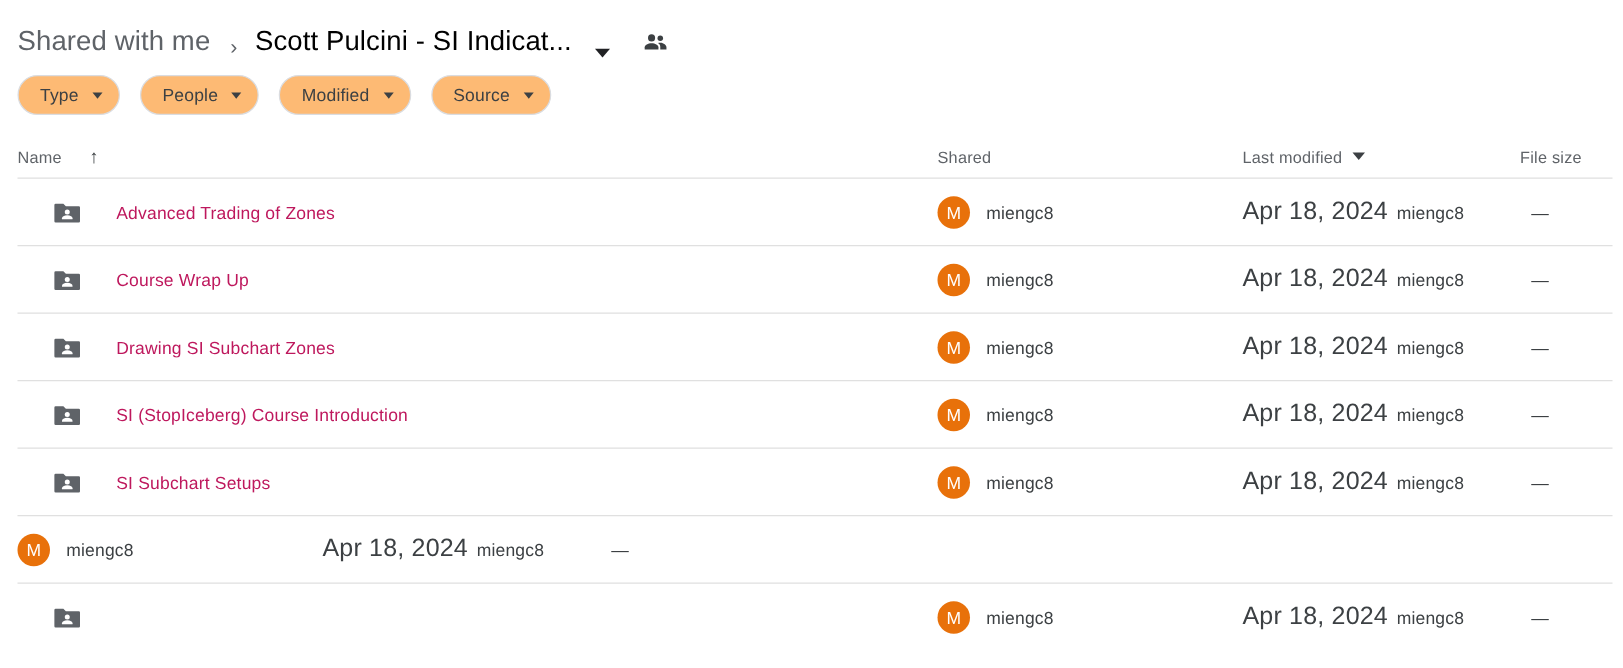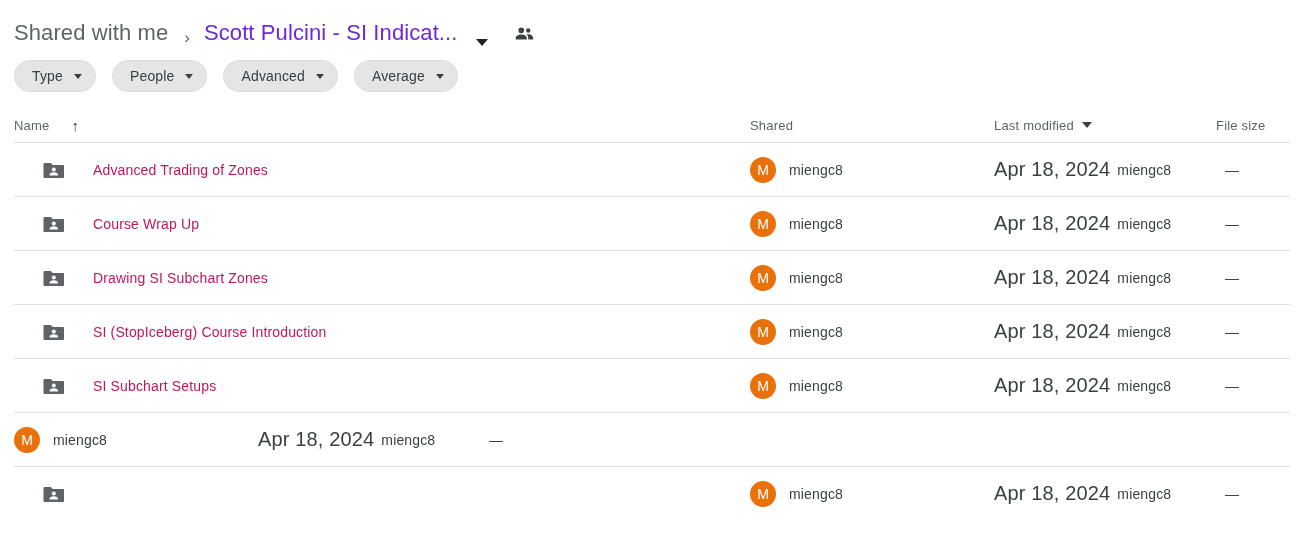--- a/index.html
+++ b/index.html
@@ -31,21 +31,21 @@
     white-space: nowrap;
   }
   .crumb-sep {
     font-size: 17px;
     color: #5f6368;
     margin: 0 14px 0 16px;
     line-height: 1;
   }
   .crumb-current {
     font-size: 22px;
-    color: #6d28d9;
+    color: #000000;
     white-space: nowrap;
     letter-spacing: .1px;
   }
   .crumb-caret {
     margin-left: 18px;
     width: 0;
     height: 0;
     border-left: 6px solid transparent;
     border-right: 6px solid transparent;
     border-top: 7px solid #202124;
@@ -68,21 +68,21 @@
     height: 50px;
     box-sizing: border-box;
   }
   .chip {
     display: inline-flex;
     align-items: center;
     height: 32px;
     padding: 0 13px 0 17px;
     border: 1px solid #dadce0;
     border-radius: 16px;
-    background: #e5e5e5;
+    background: #fdba74;
     font-size: 14px;
     color: #3c4043;
     cursor: pointer;
     white-space: nowrap;
     box-sizing: border-box;
   }
   .chip-label { letter-spacing: .15px; }
   .chip-caret {
     margin-left: 11px;
     width: 0;
@@ -213,25 +213,25 @@
 <div class="chips">
   <div class="chip">
     <span class="chip-label">Type</span>
     <span class="chip-caret"></span>
   </div>
   <div class="chip">
     <span class="chip-label">People</span>
     <span class="chip-caret"></span>
   </div>
   <div class="chip">
-    <span class="chip-label">Advanced</span>
+    <span class="chip-label">Modified</span>
     <span class="chip-caret"></span>
   </div>
   <div class="chip">
-    <span class="chip-label">Average</span>
+    <span class="chip-label">Source</span>
     <span class="chip-caret"></span>
   </div>
 </div>
 
 <div class="table">
 
   <div class="row header-row">
     <div class="col-name">
       <span class="hdr-label">Name</span>
       <span class="sort-arrow-up">↑</span>

